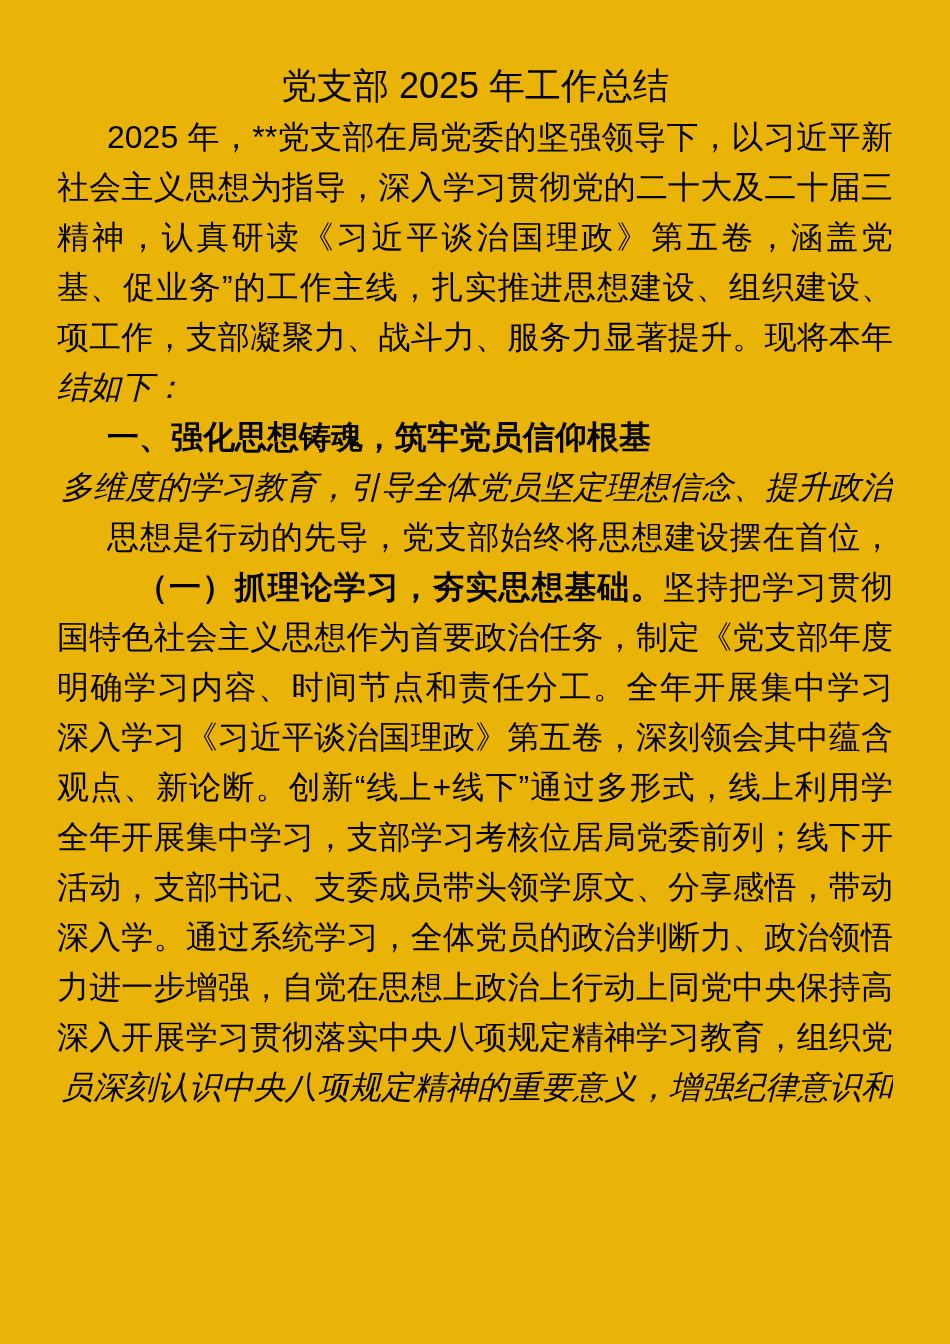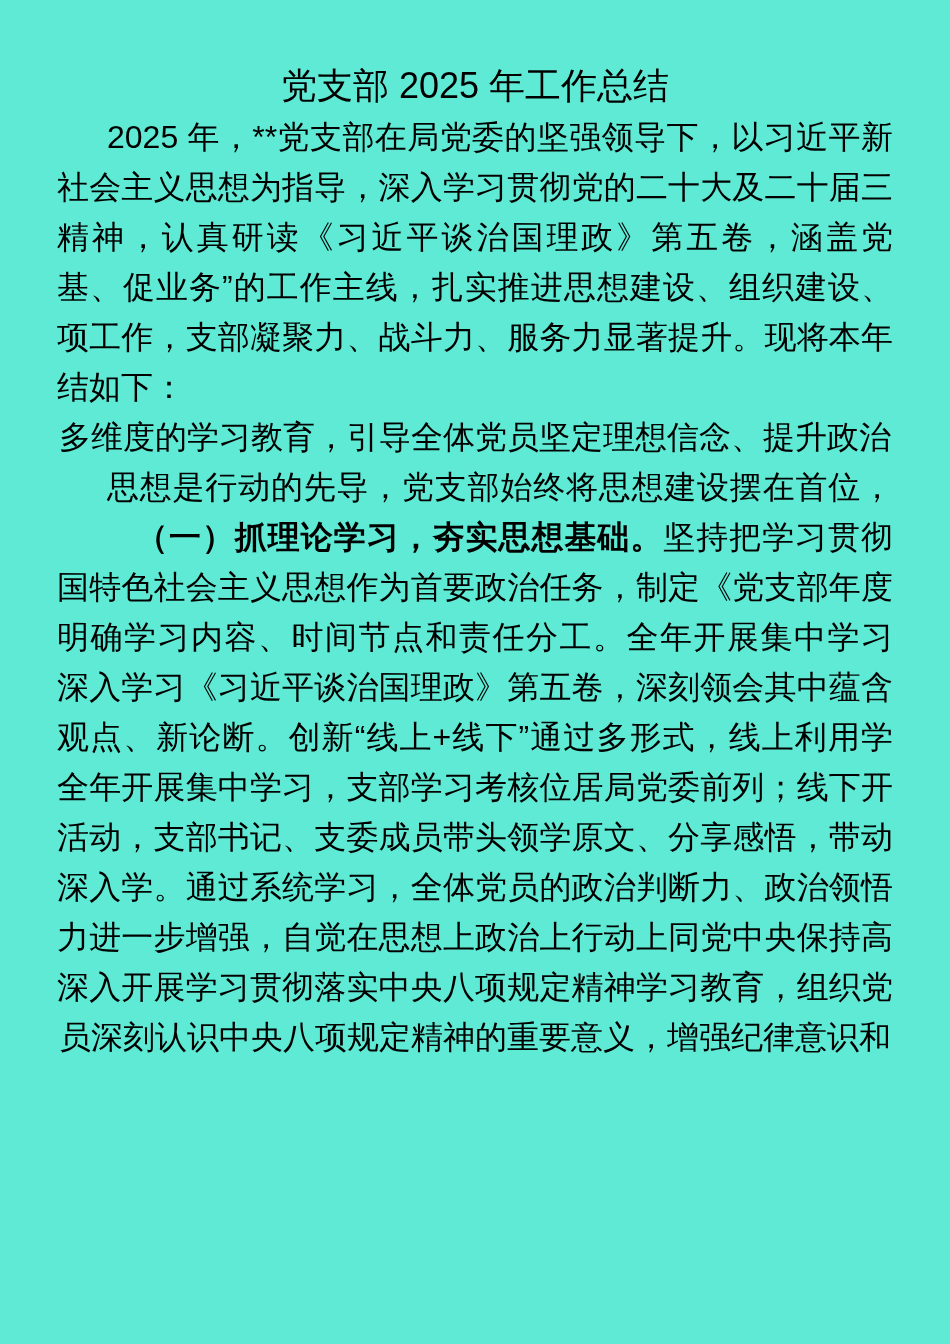--- a/index.html
+++ b/index.html
@@ -6,21 +6,21 @@
   html, body { background: #ffffff; }
   body {
     width: 950px;
     height: 1344px;
     font-family: "Liberation Sans", sans-serif;
     color: #000000;
   }
   .page {
     width: 950px;
     height: 1344px;
-    background: #5eead4;
+    background: #eab308;
     padding: 60px 57px 0 57px;
     overflow: hidden;
   }
   .title {
     font-size: 36px;
     font-weight: 400;
     line-height: 52px;
     height: 52px;
     text-align: center;
     white-space: nowrap;
@@ -28,22 +28,23 @@
   .line {
     font-size: 32px;
     line-height: 50px;
     height: 50px;
     overflow: hidden;
     text-align: justify;
     text-align-last: justify;
     text-justify: auto;
   }
   .line.last {
-    text-align: center;
+    text-align: right;
     text-align-last: left;
+    font-style: italic;
   }
   .line.first { text-indent: 50px; }
   .line.head {
     font-weight: 700;
     text-align: left;
     text-align-last: left;
   }
   .b { font-weight: 700; margin-left: 29px; }
 </style>
 </head>
@@ -53,20 +54,21 @@
 
   <h1 class="title">党支部 2025 年工作总结</h1>
 
   <div class="line first">2025 年，**党支部在局党委的坚强领导下，以习近平新时代中国特色</div>
   <div class="line">社会主义思想为指导，深入学习贯彻党的二十大及二十届三中、四中全会</div>
   <div class="line">精神，认真研读《习近平谈治国理政》第五卷，涵盖党的“抓党建、强根</div>
   <div class="line">基、促业务”的工作主线，扎实推进思想建设、组织建设、服务实践等各</div>
   <div class="line">项工作，支部凝聚力、战斗力、服务力显著提升。现将本年度工作情况总</div>
   <div class="line last">结如下：</div>
 
+  <div class="line first head">一、强化思想铸魂，筑牢党员信仰根基</div>
 
   <div class="line last">多维度的学习教育，引导全体党员坚定理想信念、提升政治素养。</div>
   <div class="line first">思想是行动的先导，党支部始终将思想建设摆在首位，通过多形式、</div>
 
   <div class="line first"><span class="b">（一）抓理论学习，夯实思想基础。</span><span>坚持把学习贯彻习近平新时代中</span></div>
   <div class="line">国特色社会主义思想作为首要政治任务，制定《党支部年度学习计划》，</div>
   <div class="line">明确学习内容、时间节点和责任分工。全年开展集中学习 26 次，涵盖党的</div>
   <div class="line">深入学习《习近平谈治国理政》第五卷，深刻领会其中蕴含的新思想、新</div>
   <div class="line">观点、新论断。创新“线上+线下”通过多形式，线上利用学习强国、党建云</div>
   <div class="line">全年开展集中学习，支部学习考核位居局党委前列；线下开展“领学带学”</div>

